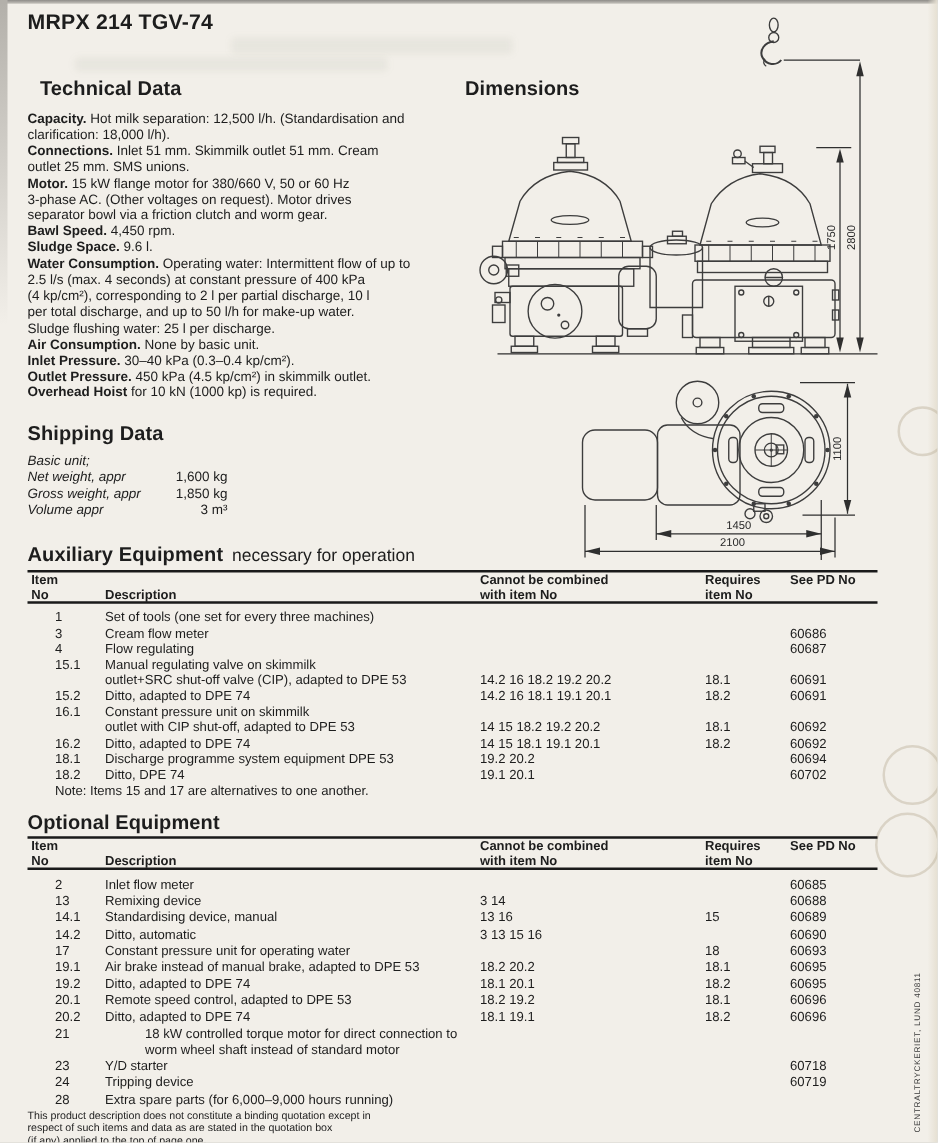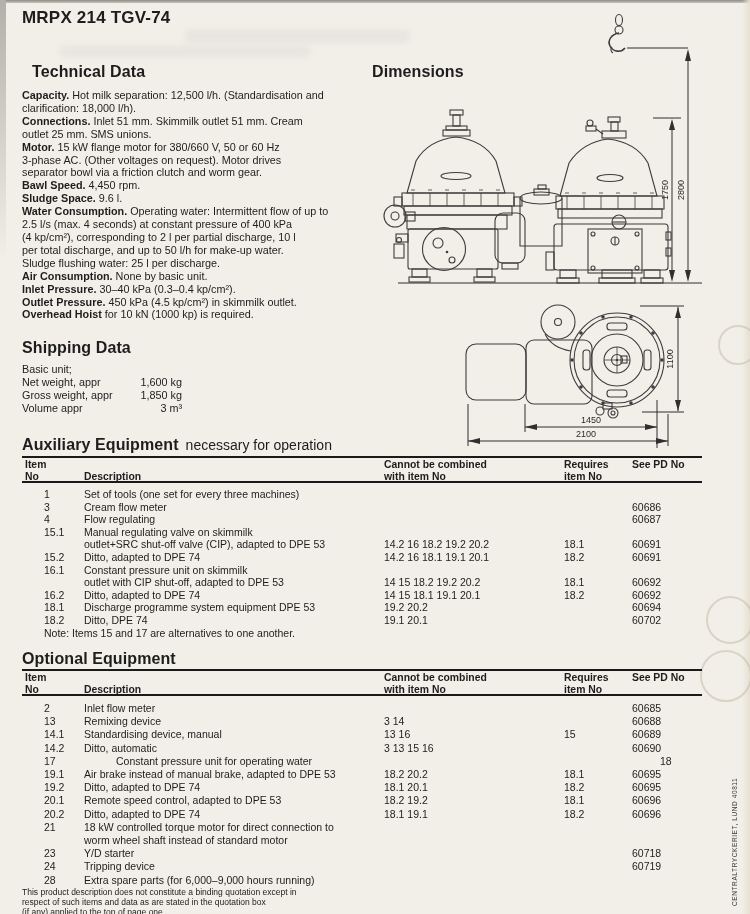--- a/index.html
+++ b/index.html
@@ -16,21 +16,21 @@
   .ghost{position:absolute;background:rgba(96,112,86,0.07);filter:blur(3px);border-radius:3px;}
   .punch{position:absolute;border-radius:50%;border:2px solid rgba(188,178,156,0.45);}
   h1.title{margin:0;font-size:17px;font-weight:bold;letter-spacing:.2px;}
   h2.section{margin:0;font-size:16px;font-weight:bold;letter-spacing:.1px;}
   .section-suffix{font-size:14px;font-weight:normal;margin-left:7px;}
   .bodytext{font-size:10.8px;line-height:12.9px;width:352px;}
   .bodytext p{margin:0;}
   .bodytext .term{font-weight:bold;}
   .bodytext .txt{white-space:pre-line;}
   .ship-row{display:flex;font-size:10.8px;line-height:13px;width:160px;}
-  .ship-label{width:110px;}
+  .ship-label{width:110px;font-style:italic;}
   .ship-value{width:50px;text-align:right;white-space:pre;}
   .rule{position:absolute;background:#1a1a1a;}
   .thead{display:grid;grid-template-columns:62px 300px 180px 68px 70px;font-size:10.4px;font-weight:bold;line-height:11.5px;width:680px;}
   .thead .c{white-space:pre-line;}
   .thead .c1{padding-left:3px;}
   .thead .c2{align-self:end;}
   .tbody{width:680px;font-size:10.5px;}
   .trow{display:grid;grid-template-columns:62px 300px 180px 68px 70px;line-height:12.6px;}
   .trow .no{padding-left:22px;}
   .trow .desc{white-space:pre-line;}
@@ -388,21 +388,21 @@
         <span class="end">15</span>
         <span class="end">60689</span>
       </div>
     <div class="trow" style="line-height:13.2px;">
         <span class="no">14.2</span>
         <span class="desc">Ditto, automatic</span>
         <span class="end">3 13 15 16</span>
         <span class="end"></span>
         <span class="end">60690</span>
       </div>
-    <div class="trow" style="line-height:13.2px;gap:32px;">
+    <div class="trow" style="line-height:13.2px;">
         <span class="no">17</span>
         <span class="desc">Constant pressure unit for operating water</span>
         <span class="end"></span>
         <span class="end">18</span>
         <span class="end">60693</span>
       </div>
     <div class="trow" style="line-height:13.2px;">
         <span class="no">19.1</span>
         <span class="desc">Air brake instead of manual brake, adapted to DPE 53</span>
         <span class="end">18.2 20.2</span>
@@ -423,21 +423,21 @@
         <span class="end">18.1</span>
         <span class="end">60696</span>
       </div>
     <div class="trow" style="line-height:13.2px;">
         <span class="no">20.2</span>
         <span class="desc">Ditto, adapted to DPE 74</span>
         <span class="end">18.1 19.1</span>
         <span class="end">18.2</span>
         <span class="end">60696</span>
       </div>
-    <div class="trow" style="line-height:13.2px;">
+    <div class="trow" style="line-height:13.2px;gap:32px;">
         <span class="no">21</span>
         <span class="desc">18 kW controlled torque motor for direct connection to
 worm wheel shaft instead of standard motor</span>
         <span class="end"></span>
         <span class="end"></span>
         <span class="end"></span>
       </div>
     <div class="trow" style="line-height:13.2px;">
         <span class="no">23</span>
         <span class="desc">Y/D starter</span>

